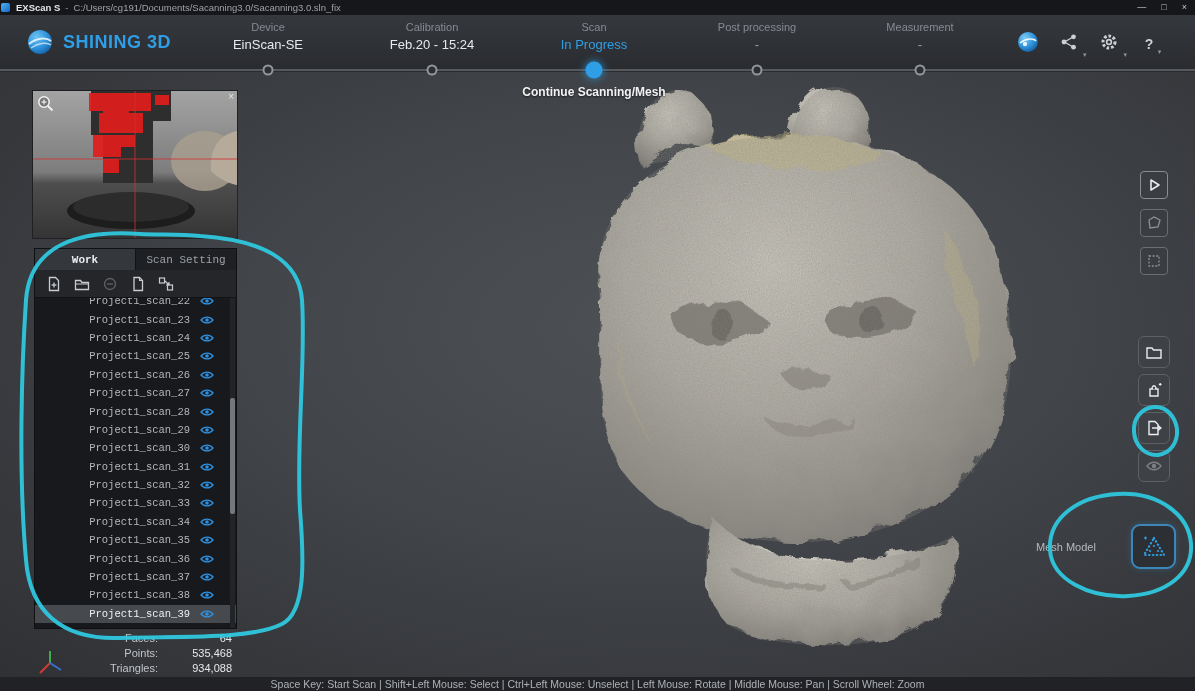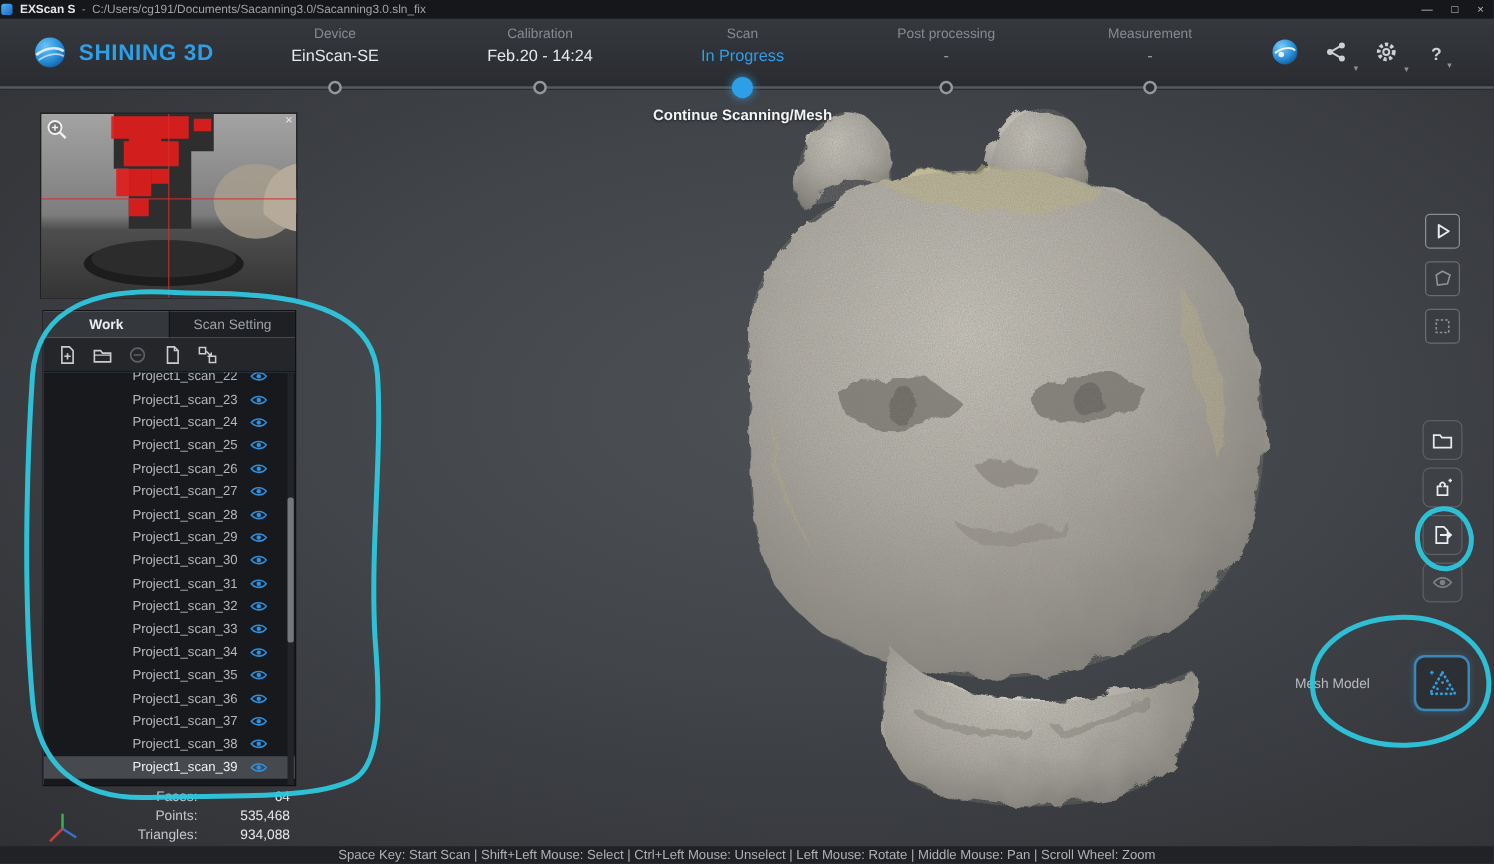--- a/index.html
+++ b/index.html
@@ -40,21 +40,21 @@
   .viewport{position:absolute;left:0;top:72px;width:1195px;height:606px;background:radial-gradient(ellipse at 55% 42%, #4d5055 0%, #43464b 40%, #36383c 78%, #2f3135 100%);z-index:1;overflow:hidden;}
   .model{position:absolute;left:555px;top:6px;cursor:grab;}
 
   
   .preview{position:absolute;left:33px;top:91px;width:204px;height:147px;z-index:6;box-shadow:0 0 0 1px rgba(0,0,0,.45);}
   .preview svg{display:block;}
   .zoom-btn{position:absolute;left:4px;top:4px;cursor:pointer;}
   .preview-close{position:absolute;right:3px;top:0px;font-size:10px;color:#e6e6e6;cursor:pointer;}
 
   
-  .panel{position:absolute;left:35px;top:249px;width:201px;z-index:6;background:#7dd3fc;box-shadow:0 0 0 1px #101113;}
+  .panel{position:absolute;left:35px;top:249px;width:201px;z-index:6;background:#fdba74;box-shadow:0 0 0 1px #101113;font-family:Liberation Mono, monospace;}
   .tabs{display:flex;height:21px;}
   .tab{flex:1;display:flex;align-items:center;justify-content:center;font-size:11px;color:#9da0a5;background:#1e2023;cursor:pointer;border-right:1px solid #121315;box-sizing:border-box;}
   .tab:last-child{border-right:none;}
   .tab.active{background:#34373c;color:#eceef0;font-weight:bold;}
   .ptoolbar{height:27px;background:#24262a;display:flex;align-items:center;gap:10px;padding-left:10px;border-bottom:1px solid #121315;}
   .ptool{width:18px;height:18px;cursor:pointer;display:flex;align-items:center;justify-content:center;}
   .scan-list{position:relative;height:330px;overflow:hidden;background:#17191c;}
   .scan-rows{margin-top:-6px;}
   .scan-row{height:18.4px;display:flex;align-items:center;justify-content:flex-end;cursor:pointer;}
   .sname{font-size:10.5px;color:#b4b7bb;margin-right:10px;}
@@ -120,21 +120,21 @@
       </svg>
       <span class="brand-text">SHINING 3D</span>
     </div>
 
     <div class="step step-0 done">
       <div class="slabel">Device</div>
       <div class="svalue">EinScan-SE</div>
     </div>
     <div class="step step-1 done">
       <div class="slabel">Calibration</div>
-      <div class="svalue">Feb.20 - 14:24</div>
+      <div class="svalue">Feb.20 - 15:24</div>
     </div>
     <div class="step step-2 active">
       <div class="slabel">Scan</div>
       <div class="svalue">In Progress</div>
     </div>
     <div class="step step-3 pending">
       <div class="slabel">Post processing</div>
       <div class="svalue">-</div>
     </div>
     <div class="step step-4 pending">

